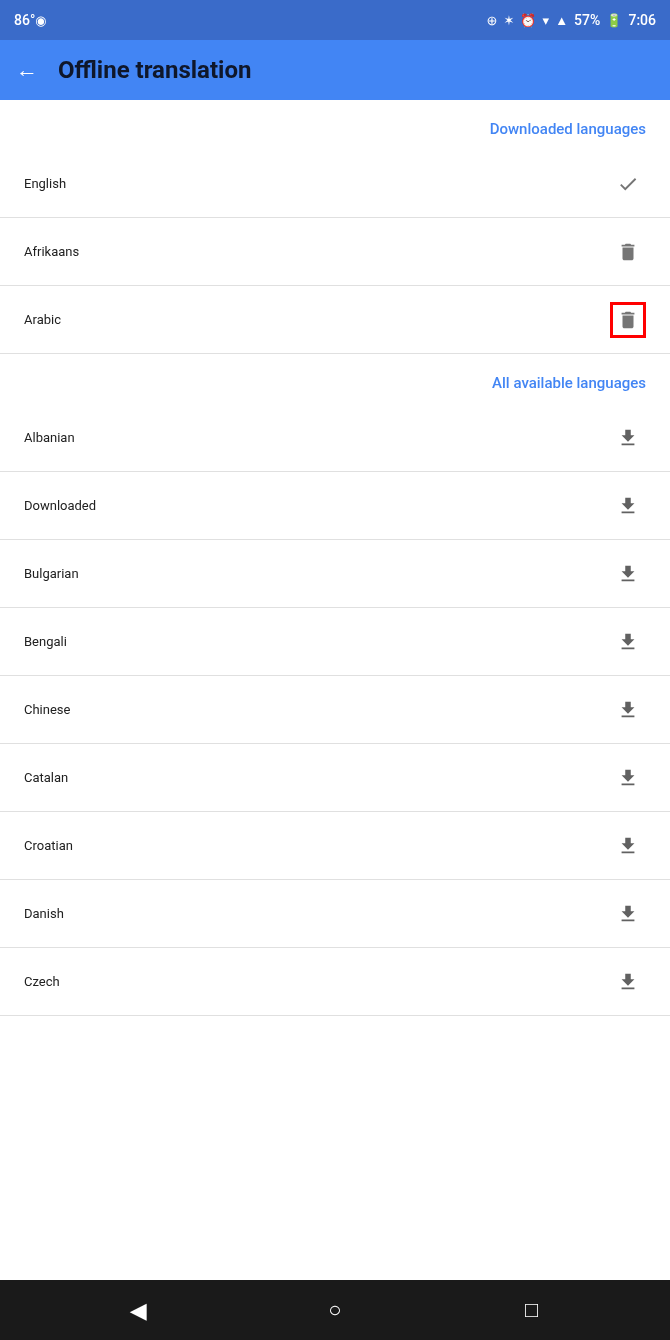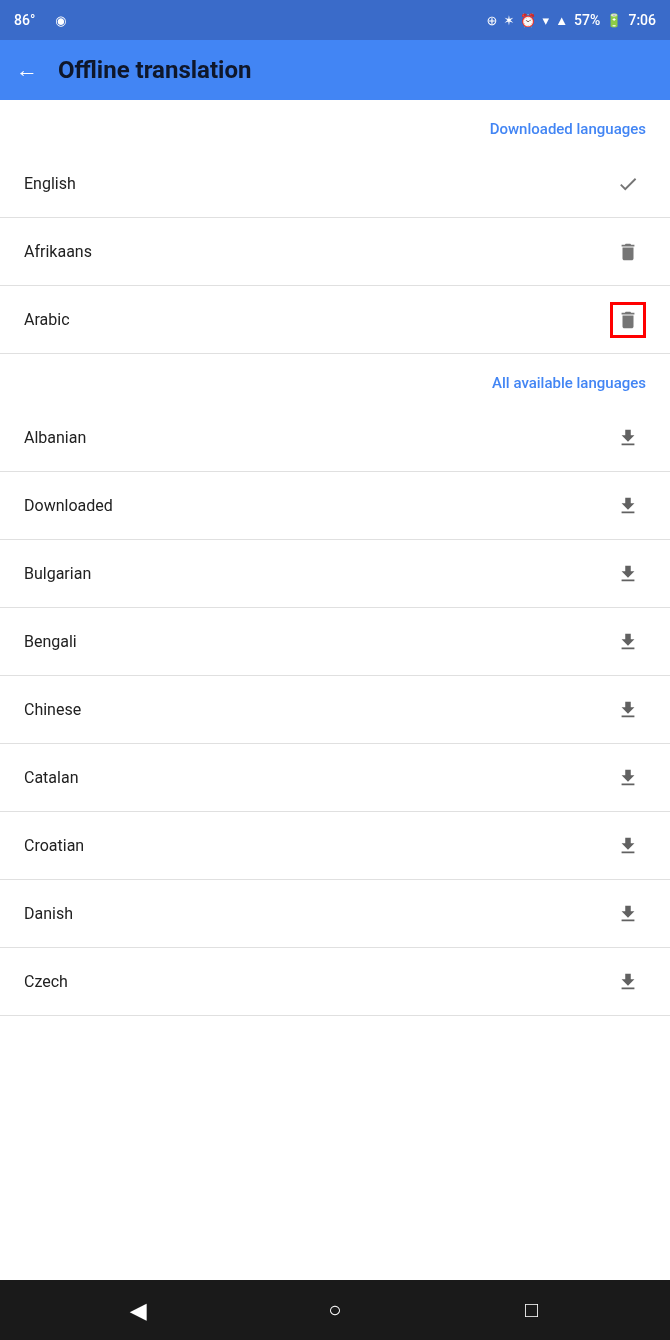--- a/index.html
+++ b/index.html
@@ -24,21 +24,21 @@
       height: 40px;
       display: flex;
       align-items: center;
       justify-content: space-between;
       padding: 0 14px;
     }
 
     .status-bar-left {
       display: flex;
       align-items: center;
-      gap: 20px;
+      gap: 0;
     }
 
     .status-bar-right {
       display: flex;
       align-items: center;
       gap: 6px;
     }
 
     .status-text {
       color: #fff;
@@ -92,21 +92,21 @@
       display: flex;
       align-items: center;
       justify-content: space-between;
       padding: 0 24px;
       height: 68px;
       border-bottom: 1px solid #e0e0e0;
       cursor: pointer;
     }
 
     .language-name {
-      font-size: 16px;
+      font-size: 13px;
       color: #212121;
     }
 
     .action-icon {
       color: #757575;
       font-size: 22px;
       display: flex;
       align-items: center;
       justify-content: center;
       width: 36px;

